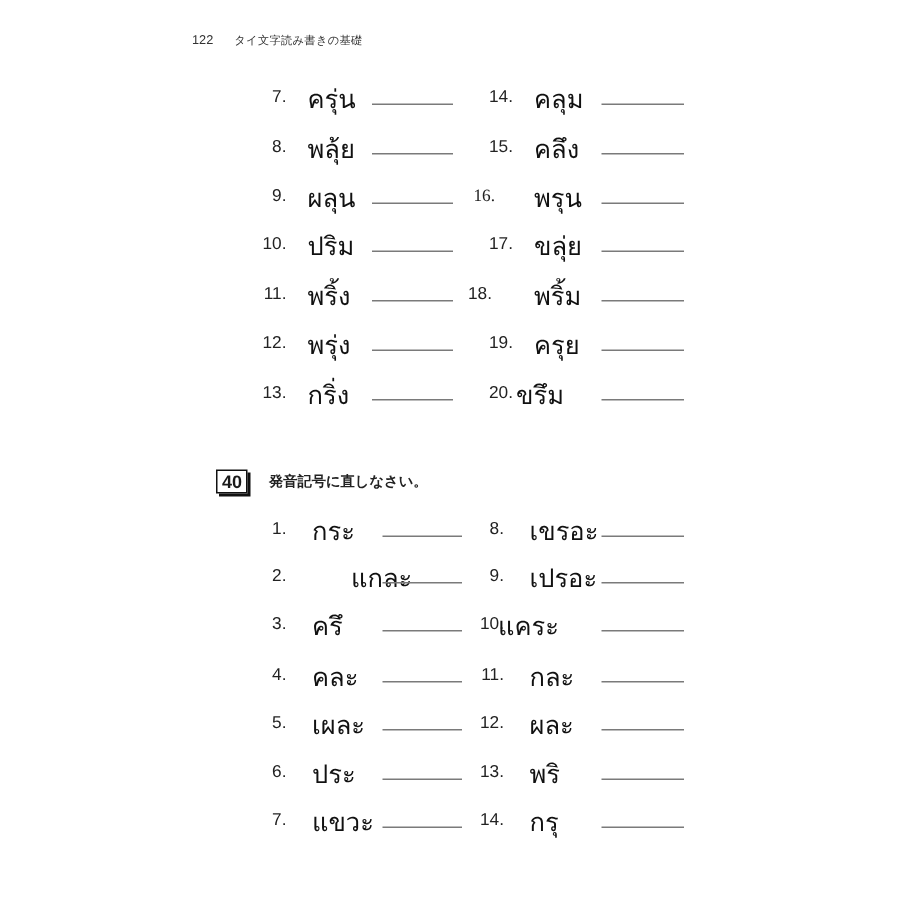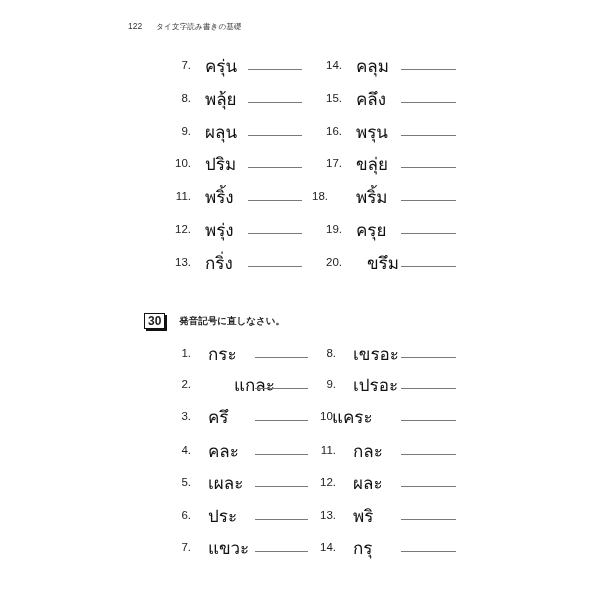--- a/index.html
+++ b/index.html
@@ -131,48 +131,48 @@
       <span class="num" style="left: 322px;">14.</span>
       <span class="word" style="left: 356px; text-align: right;">คลุม</span>
       <span class="blank" style="left: 401px; width: 55px;"></span>
     </div>
     <div class="row" style="top: 83px; left: 0px; width: 600px;">
       <span class="num" style="left: 322px;">15.</span>
       <span class="word" style="left: 356px;">คลึง</span>
       <span class="blank" style="left: 401px; width: 55px;"></span>
     </div>
     <div class="row" style="top: 116px; left: 0px; width: 600px;">
-      <span class="num" style="left: 322px;">16.</span>
+      <span class="num" style="left: 310px; font-family: Liberation Serif, serif;">16.</span>
       <span class="word" style="left: 356px;">พรุน</span>
       <span class="blank" style="left: 401px; width: 55px;"></span>
     </div>
     <div class="row" style="top: 148px; left: 0px; width: 600px;">
       <span class="num" style="left: 322px;">17.</span>
       <span class="word" style="left: 356px;">ขลุ่ย</span>
       <span class="blank" style="left: 401px; width: 55px;"></span>
     </div>
     <div class="row" style="top: 181px; left: 0px; width: 600px;">
       <span class="num" style="left: 308px;">18.</span>
       <span class="word" style="left: 356px;">พริ้ม</span>
       <span class="blank" style="left: 401px; width: 55px;"></span>
     </div>
     <div class="row" style="top: 214px; left: 0px; width: 600px;">
       <span class="num" style="left: 322px;">19.</span>
       <span class="word" style="left: 356px;">ครุย</span>
       <span class="blank" style="left: 401px; width: 55px;"></span>
     </div>
     <div class="row" style="top: 247px; left: 0px; width: 599px;">
       <span class="num" style="left: 322px;">20.</span>
-      <span class="word" style="left: 367px;">ขรึม</span>
+      <span class="word" style="left: 344px;">ขรึม</span>
       <span class="blank" style="left: 401px; width: 55px;"></span>
     </div>
   </div>
 
 <div class="section-head">
-  <span class="sec-num">30</span>
+  <span class="sec-num">40</span>
   <span class="sec-title">発音記号に直しなさい。</span>
 </div>
 
 <div id="lower">
     <div class="row" style="top: 338px; left: 0px; width: 600px;">
       <span class="num" style="left: 171px;">1.</span>
       <span class="word" style="left: 208px;">กระ</span>
       <span class="blank" style="left: 255px; width: 53px;"></span>
     </div>
     <div class="row" style="top: 369px; left: 0px; width: 600px;">

